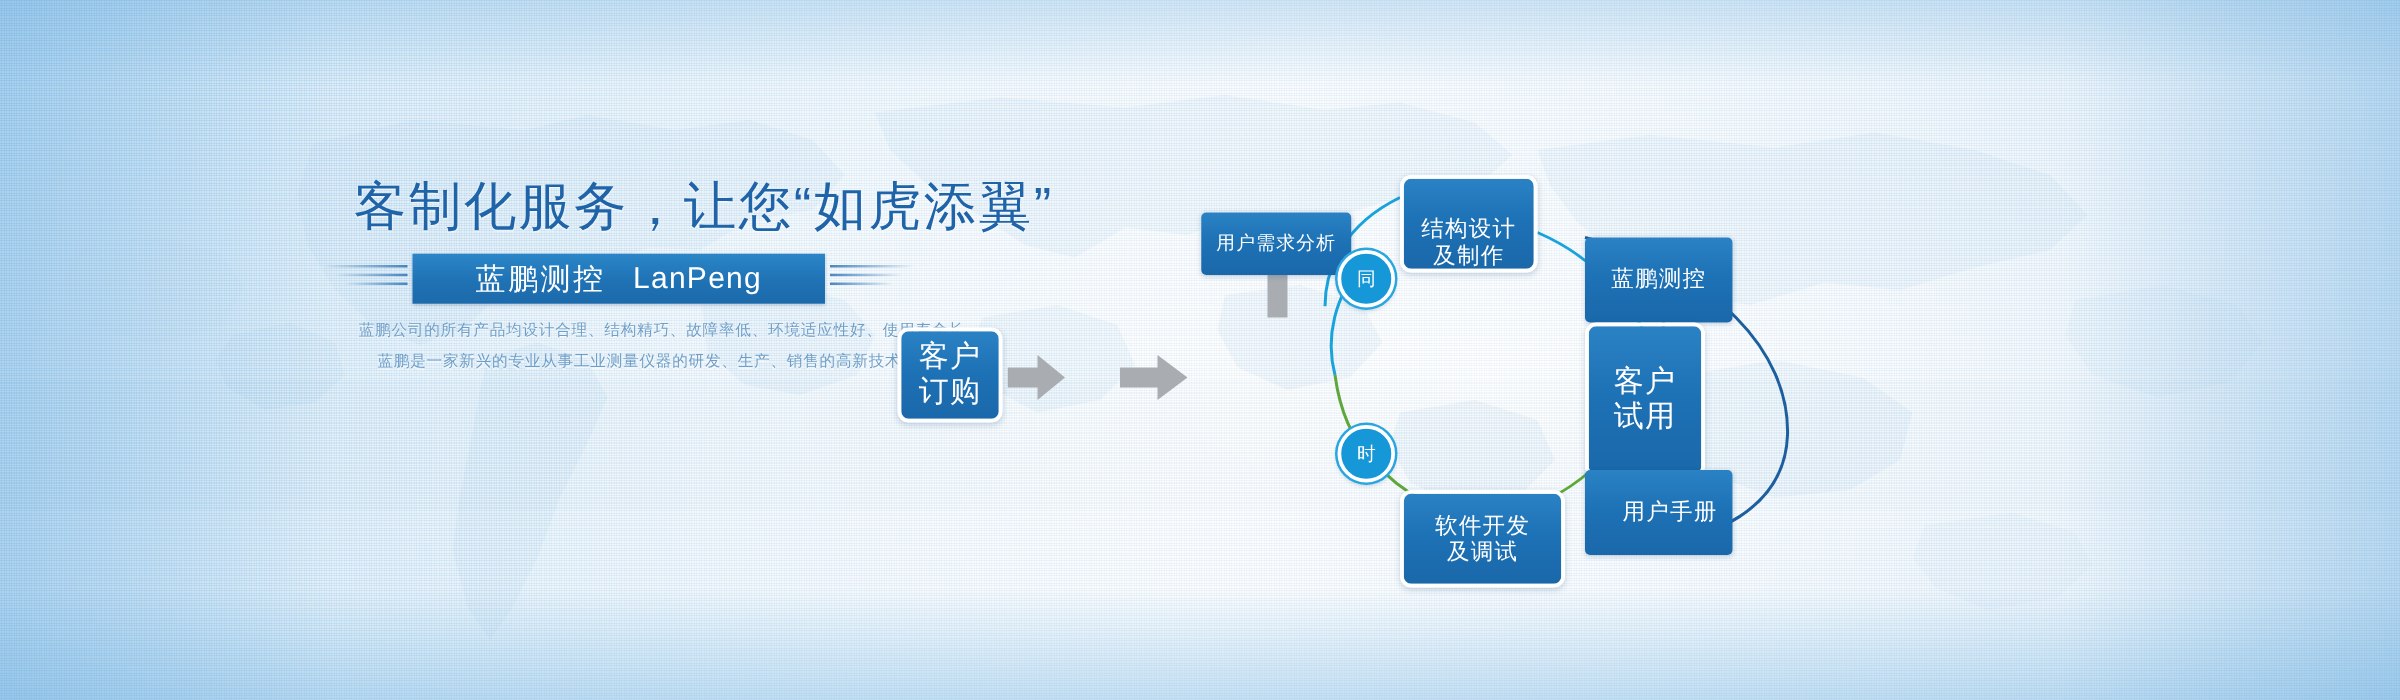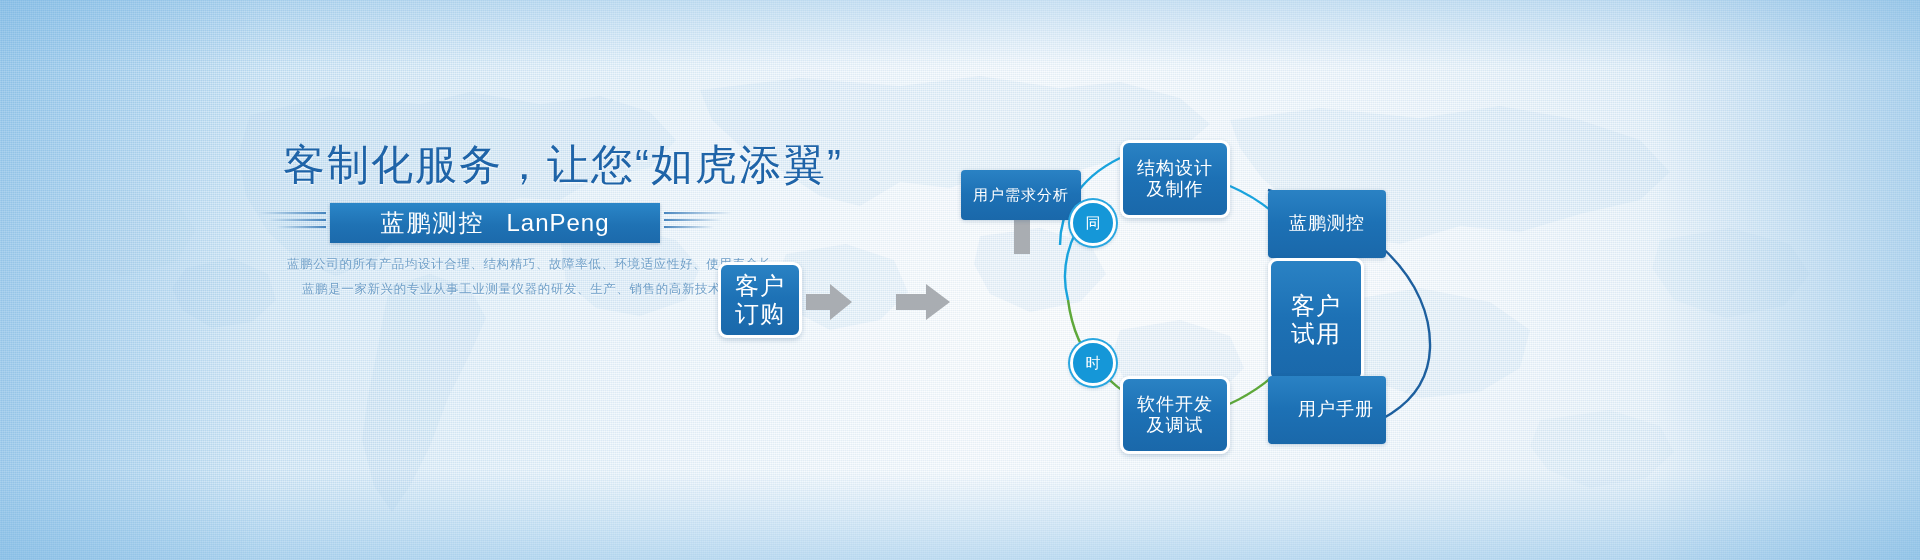--- a/index.html
+++ b/index.html
@@ -153,26 +153,26 @@
   <div class="node lg" style="left:718px;top:262px;width:84px;height:76px;">
     <span style="white-space:pre-line;">客户
 订购</span>
   </div>
 
 
   <div class="node sm flat" style="left:961px;top:170px;width:120px;height:50px;">
     <span style="white-space:pre-line;">用户需求分析</span>
   </div>
 
-  <div class="node md" style="left:1120px;top:140px;width:110px;height:78px;">
+  <div class="node md" style="left:1120px;top:140px;width:110px;height:78px;align-items:flex-end;">
     <span style="white-space:pre-line;">结构设计
 及制作</span>
   </div>
 
-  <div class="node md" style="left:1120px;top:376px;width:110px;height:78px;">
+  <div class="node md" style="left:1120px;top:392px;width:132px;height:78px;">
     <span style="white-space:pre-line;">软件开发
 及调试</span>
   </div>
 
   <div class="node md flat" style="left:1268px;top:190px;width:118px;height:68px;">
     <span style="white-space:pre-line;">蓝鹏测控</span>
   </div>
 
   <div class="node lg" style="left:1268px;top:258px;width:96px;height:124px;">
     <span style="white-space:pre-line;">客户

